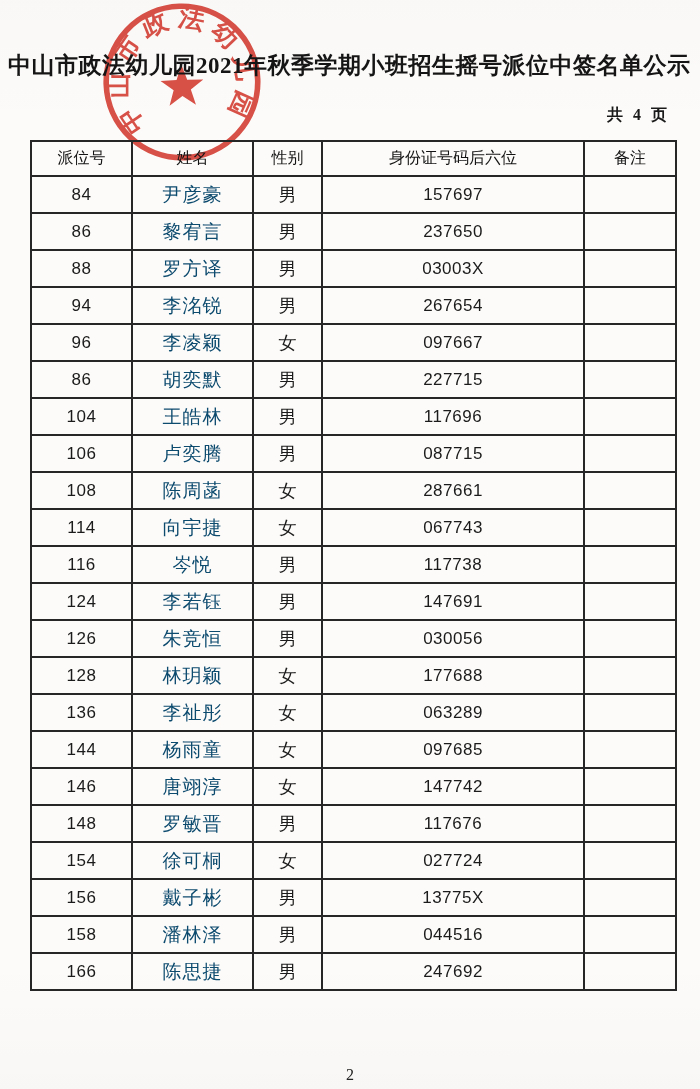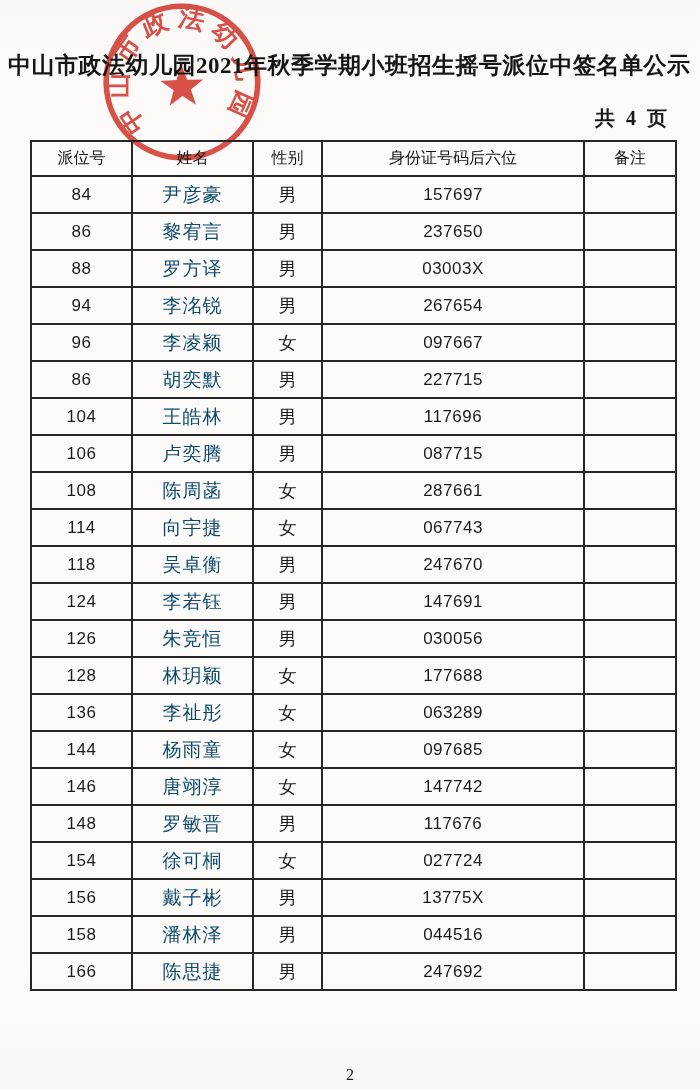--- a/index.html
+++ b/index.html
@@ -26,21 +26,21 @@
     font-size:23px;
     letter-spacing:0.5px;
     color:#151515;
     white-space:nowrap;
   }
   .page-count{
     position:absolute;
     top:105px;right:30px;
     font-family:"Liberation Serif", serif;
     font-weight:bold;
-    font-size:20px;
+    font-size:16px;
     letter-spacing:3px;
     color:#191919;
   }
   table.roster{
     position:absolute;
     top:140px;left:30px;
     width:645px;
     border-collapse:collapse;
     table-layout:fixed;
     background:transparent;
@@ -190,24 +190,24 @@
         <td class="cell-note"></td>
       </tr>
       <tr>
         <td class="cell-no">114</td>
         <td class="cell-name">向宇捷</td>
         <td class="cell-gender">女</td>
         <td class="cell-id6">067743</td>
         <td class="cell-note"></td>
       </tr>
       <tr>
-        <td class="cell-no">118</td>
-        <td class="cell-name">吴卓衡</td>
-        <td class="cell-gender">男</td>
-        <td class="cell-id6">247670</td>
+        <td class="cell-no">116</td>
+        <td class="cell-name">岑悦</td>
+        <td class="cell-gender">男</td>
+        <td class="cell-id6">117738</td>
         <td class="cell-note"></td>
       </tr>
       <tr>
         <td class="cell-no">124</td>
         <td class="cell-name">李若钰</td>
         <td class="cell-gender">男</td>
         <td class="cell-id6">147691</td>
         <td class="cell-note"></td>
       </tr>
       <tr>

